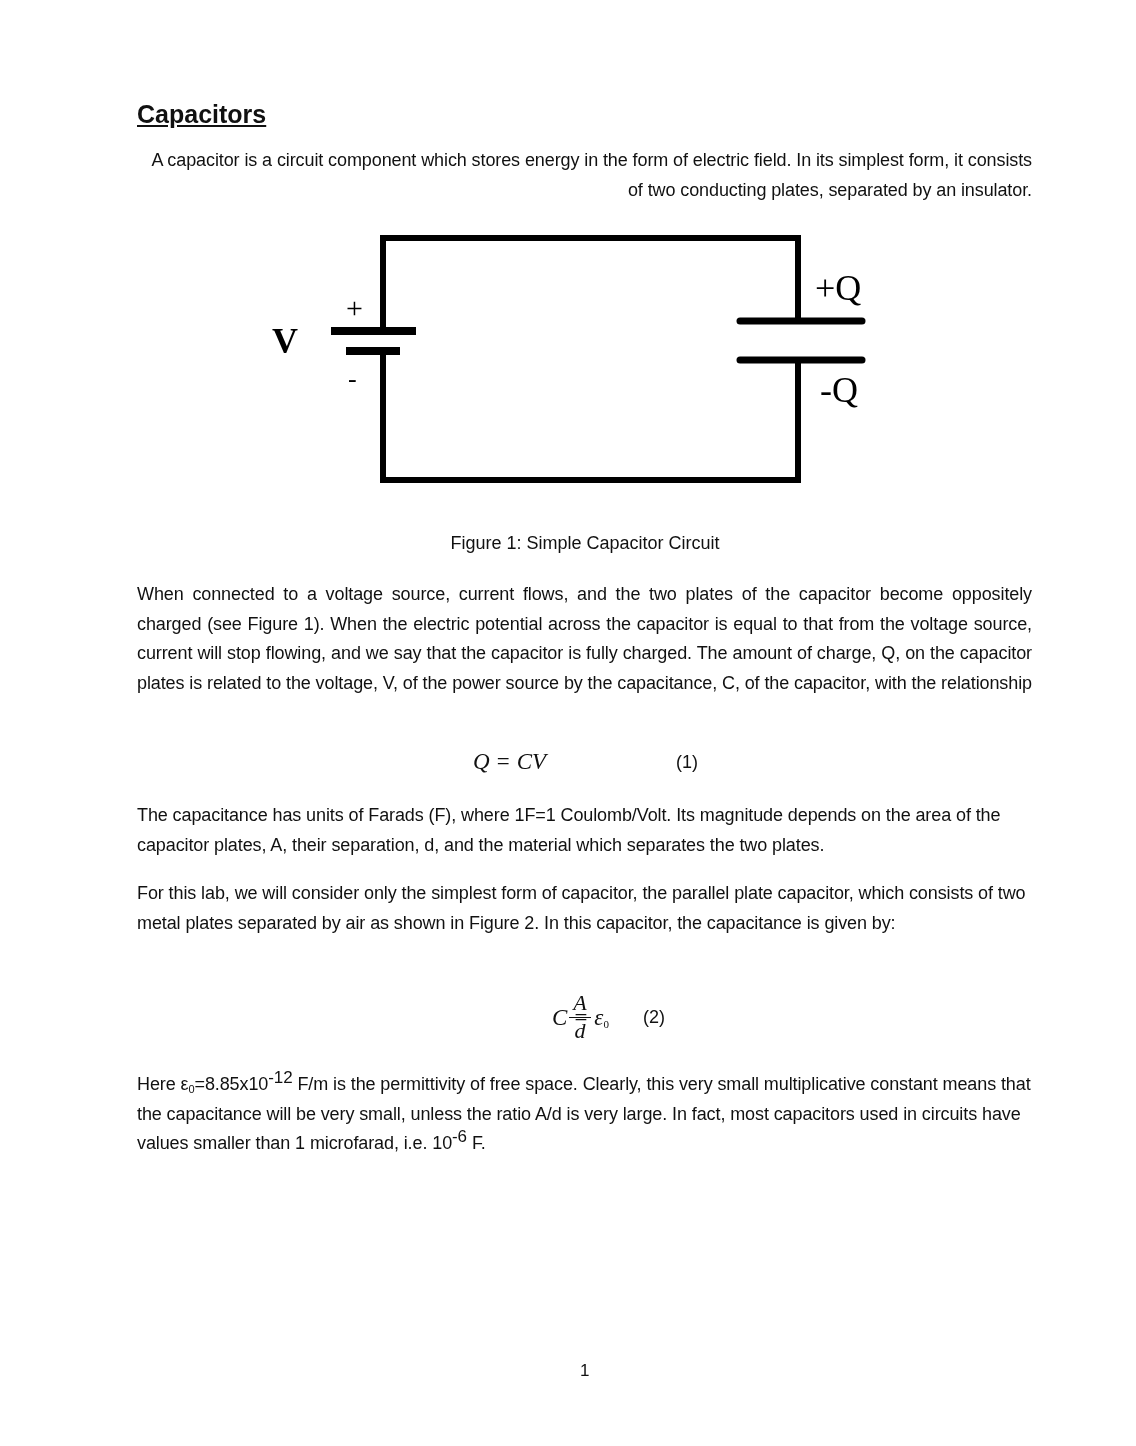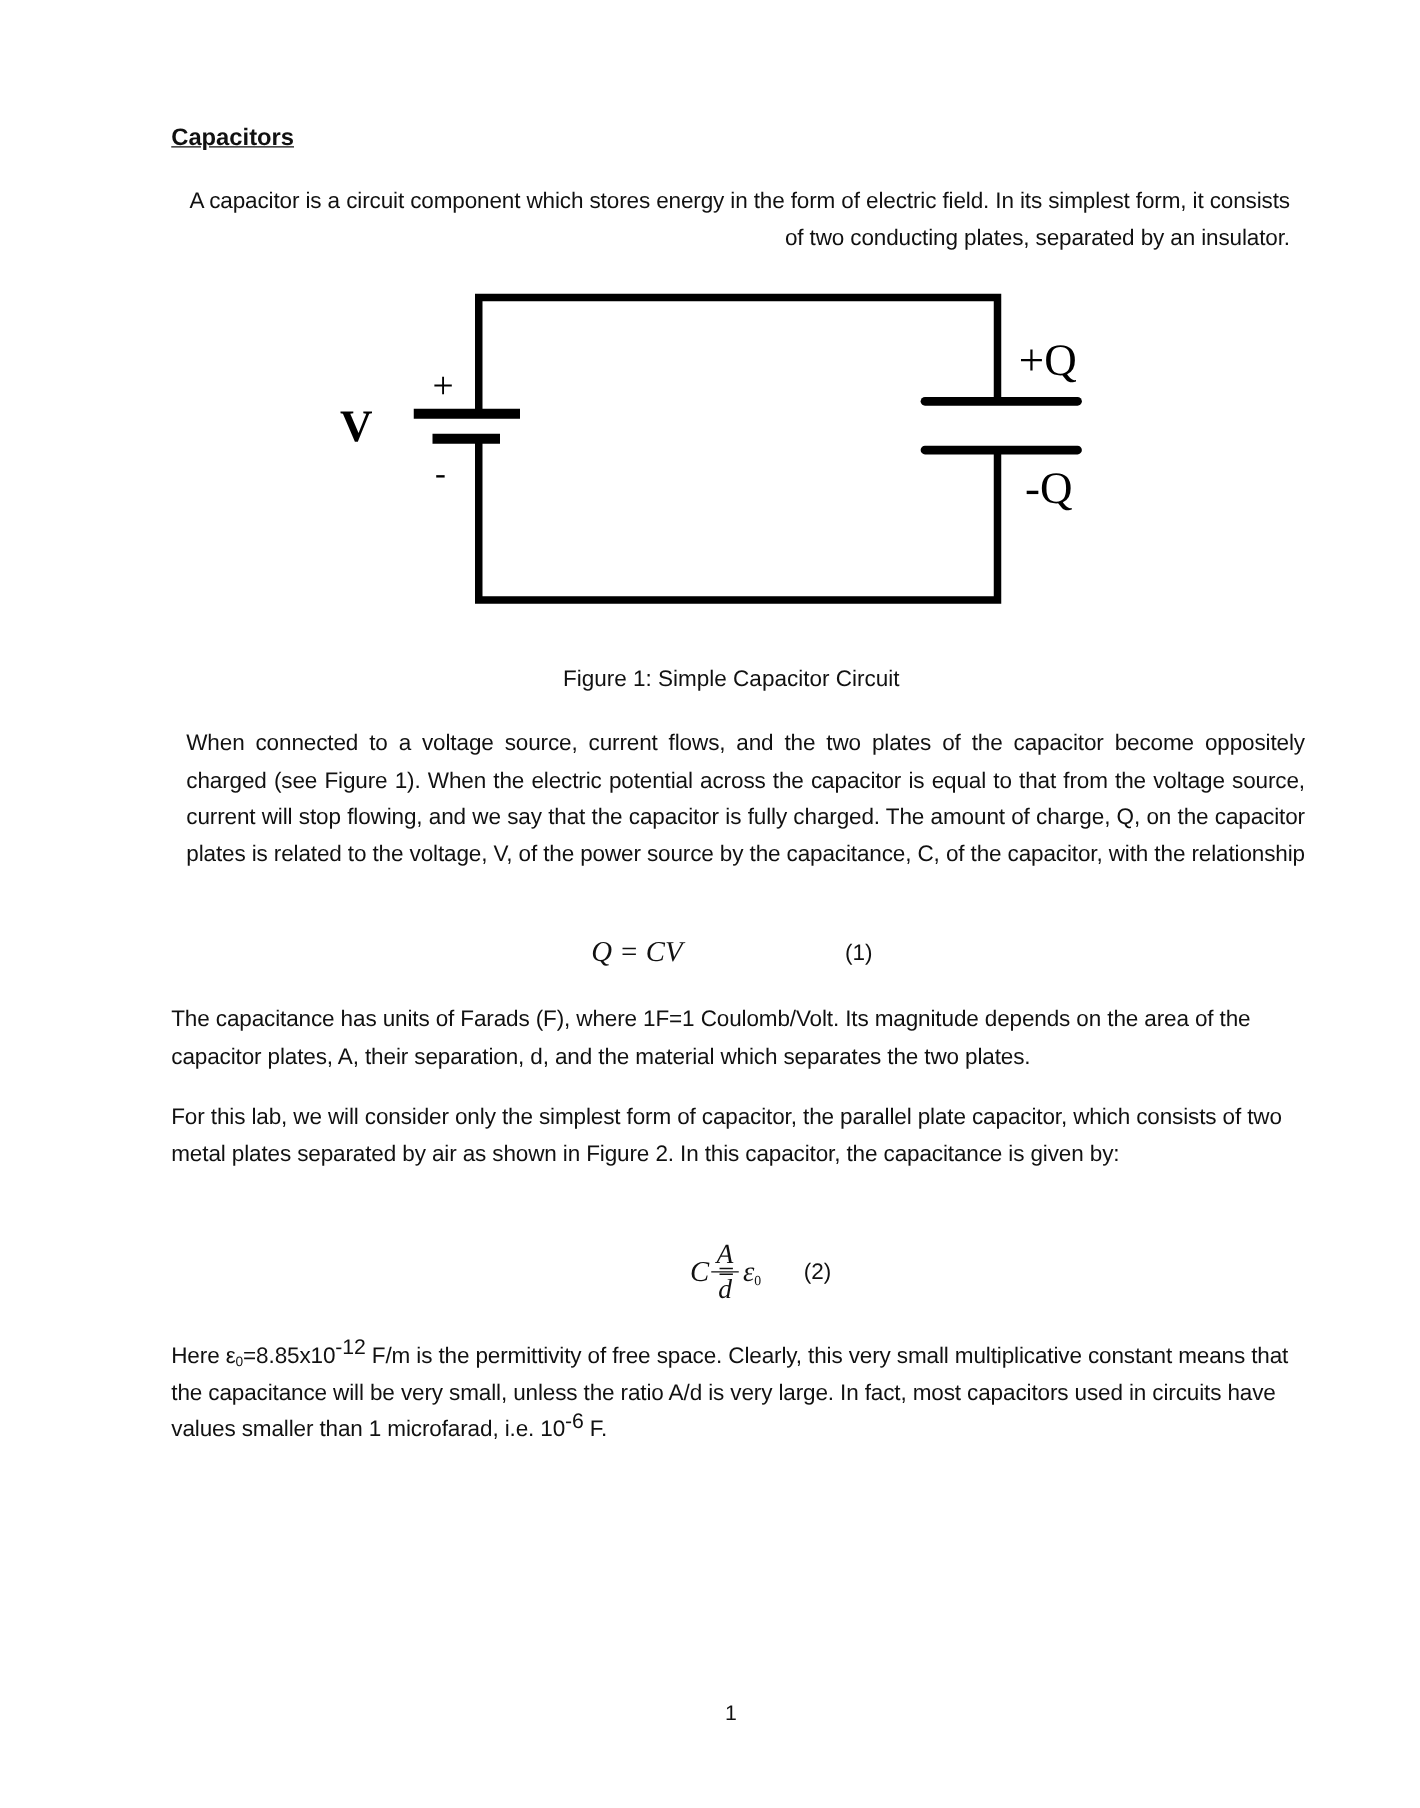--- a/index.html
+++ b/index.html
@@ -1,25 +1,25 @@
 <!DOCTYPE html>
 <html><head>
 <meta charset="utf-8">
 <style>
   html, body { margin: 0; padding: 0; background: #ffffff; }
   body { width: 1136px; height: 1446px; position: relative; overflow: hidden;
          font-family: "Liberation Sans", sans-serif; color: #111; }
   .page { position: absolute; left: 0; top: 0; width: 1136px; height: 1446px; }
-  .heading { position: absolute; left: 137px; top: 100px; font-size: 19px; font-weight: bold;
+  .heading { position: absolute; left: 137px; top: 100px; font-size: 25px; font-weight: bold;
              text-decoration: underline; letter-spacing: 0px; }
   .para { position: absolute; left: 137px; width: 895px; font-size: 18px; line-height: 29.7px;
           margin: 0; letter-spacing: -0.1px; }
   .justify { text-align: justify; }
   .p1 { top: 146px; text-align: right; }
-  .p2 { top: 580px; margin-left: 12px; }
+  .p2 { top: 580px; }
   .p3 { top: 801px; }
   .p4 { top: 879px; }
   .p5 { top: 1070px; }
   .p6 { top: 1178px; }
   .caption { position: absolute; left: 0; width: 1170px; top: 533px; text-align: center; font-size: 18px; }
   .circuit { position: absolute; left: 250px; top: 225px; width: 650px; height: 270px; }
   .eq { position: absolute; font-family: Liberation Serif, serif; font-style: italic; font-size: 23px; }
   .eq1 { left: 473px; top: 749px; }
   .eqnum { position: absolute; font-size: 18px; }
   .eqnum1 { left: 676px; top: 752px; }

